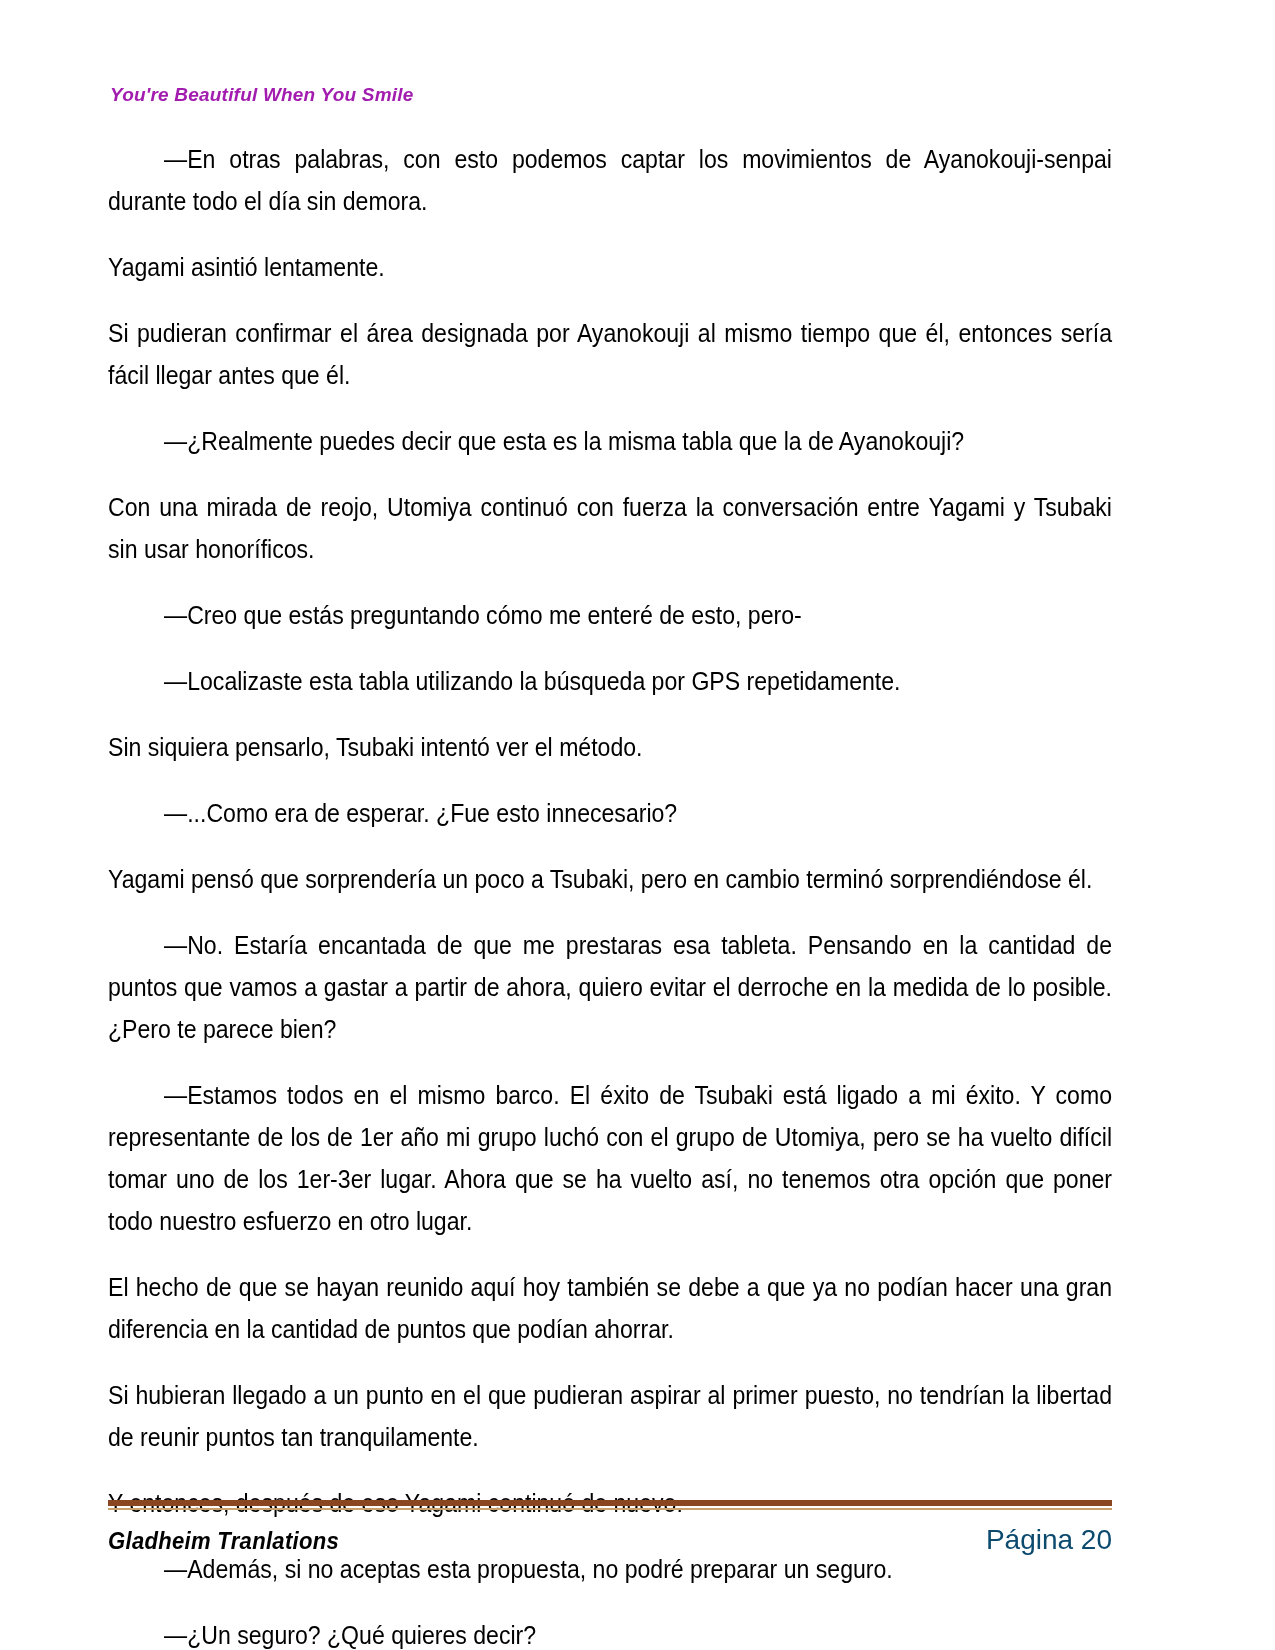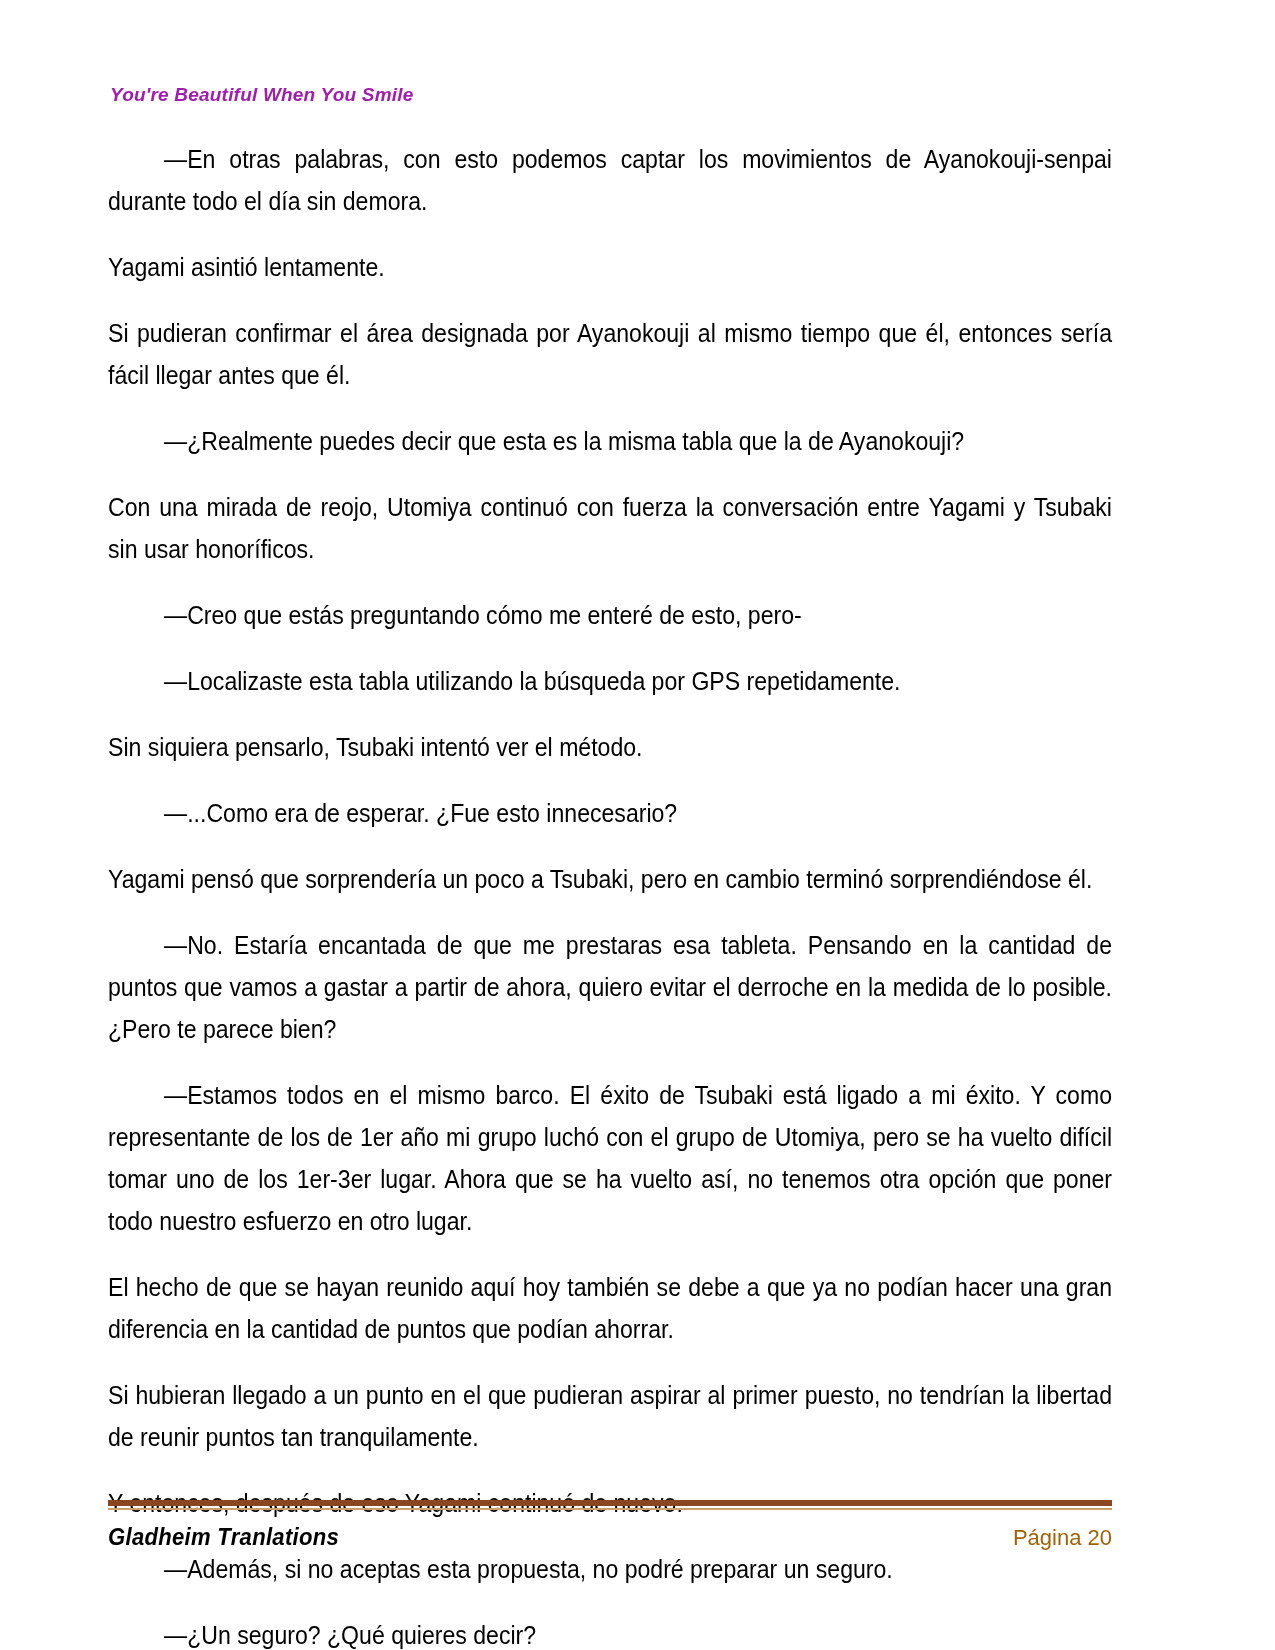--- a/index.html
+++ b/index.html
@@ -88,22 +88,22 @@
     font-style: italic;
     font-size: 23px;
     color: #000000;
     letter-spacing: 0.3px;
     transform: scaleX(0.96);
     transform-origin: left center;
     white-space: nowrap;
   }
   .footer-page {
     font-family: "Liberation Sans", sans-serif;
-    font-size: 22px;
-    color: #a16207;
+    font-size: 28px;
+    color: #0c4a6e;
     white-space: nowrap;
   }
 </style>
 </head>
 <body>
 
 <div class="page">
 
   <div class="doc-header">
     <div class="title">You're Beautiful When You Smile</div>

